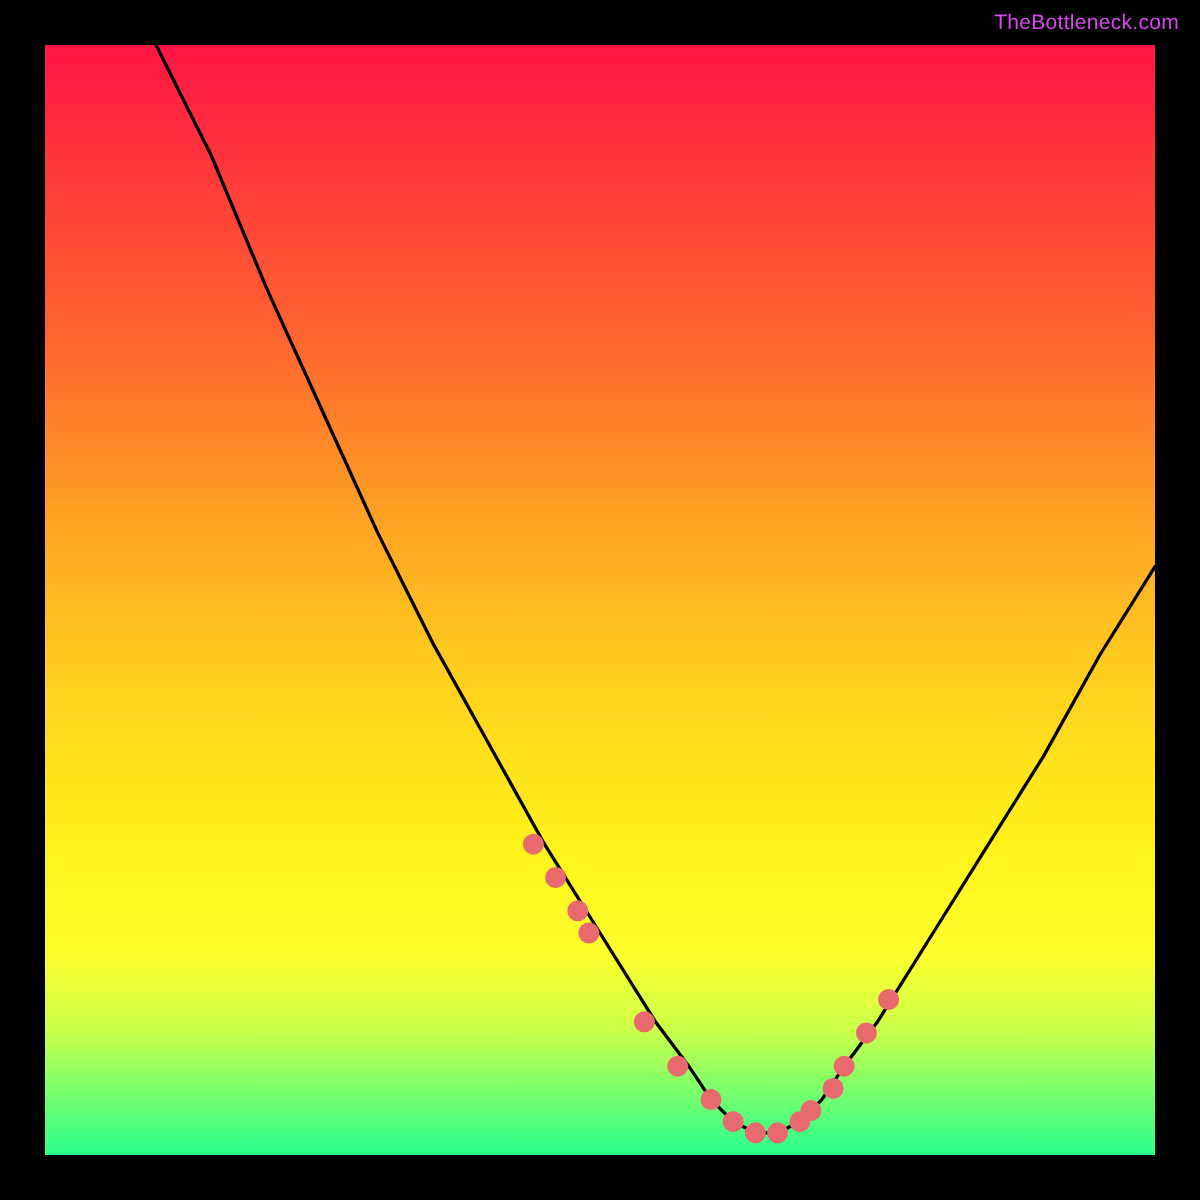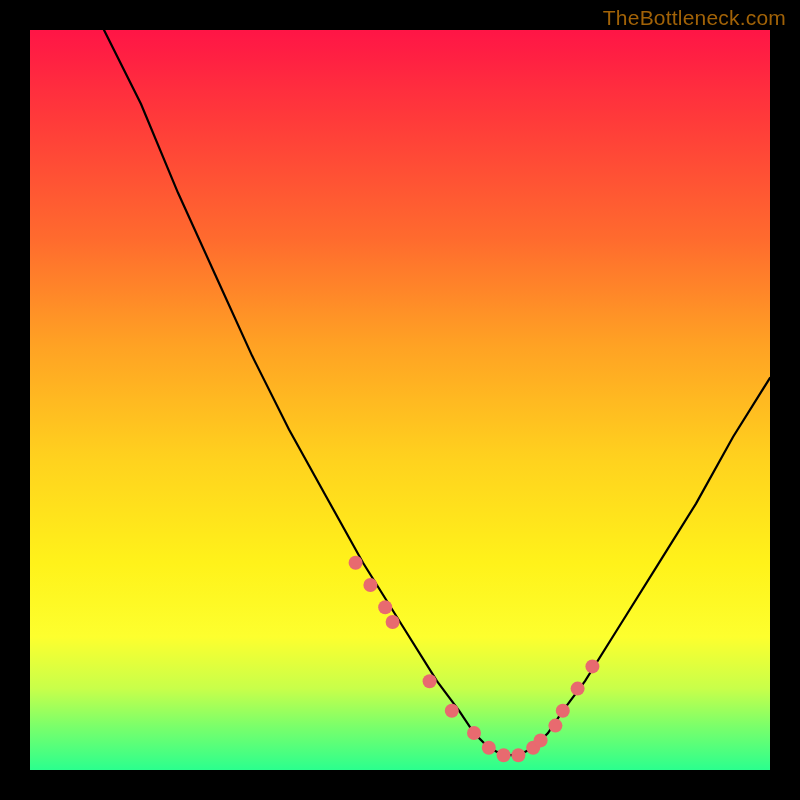--- a/index.html
+++ b/index.html
@@ -26,22 +26,22 @@
       #fdff2e 82%,
       #c8ff4a 89%,
       #7cff6a 94%,
       #2bff8e 100%);
   }
   .watermark {
     position: absolute;
     top: 6px;
     right: 14px;
     font-family: Arial, Helvetica, sans-serif;
-    font-size: 21px;
-    color: #a16207;
+    font-size: 14px;
+    color: #d946ef;
     letter-spacing: 0.2px;
     font-weight: 500;
   }
   svg.curve {
     position: absolute;
     left: 0; top: 0;
     width: 100%; height: 100%;
   }
 </style>
 </head>

